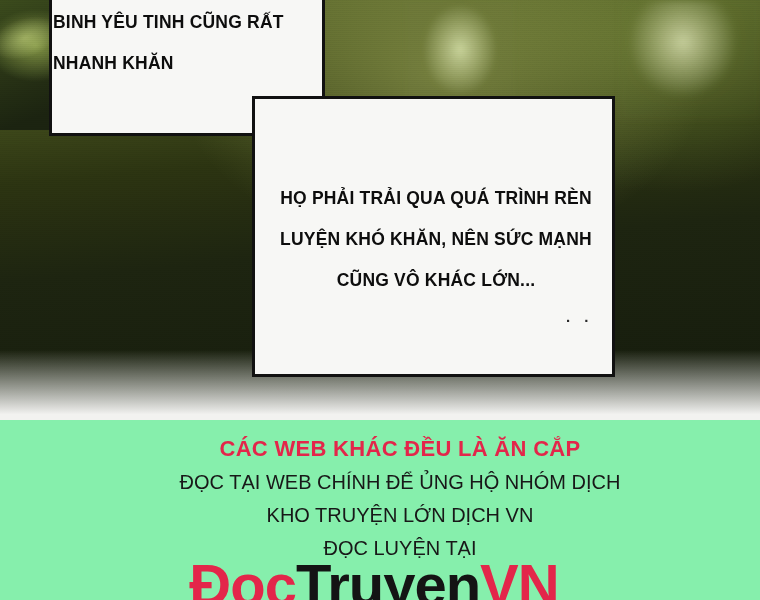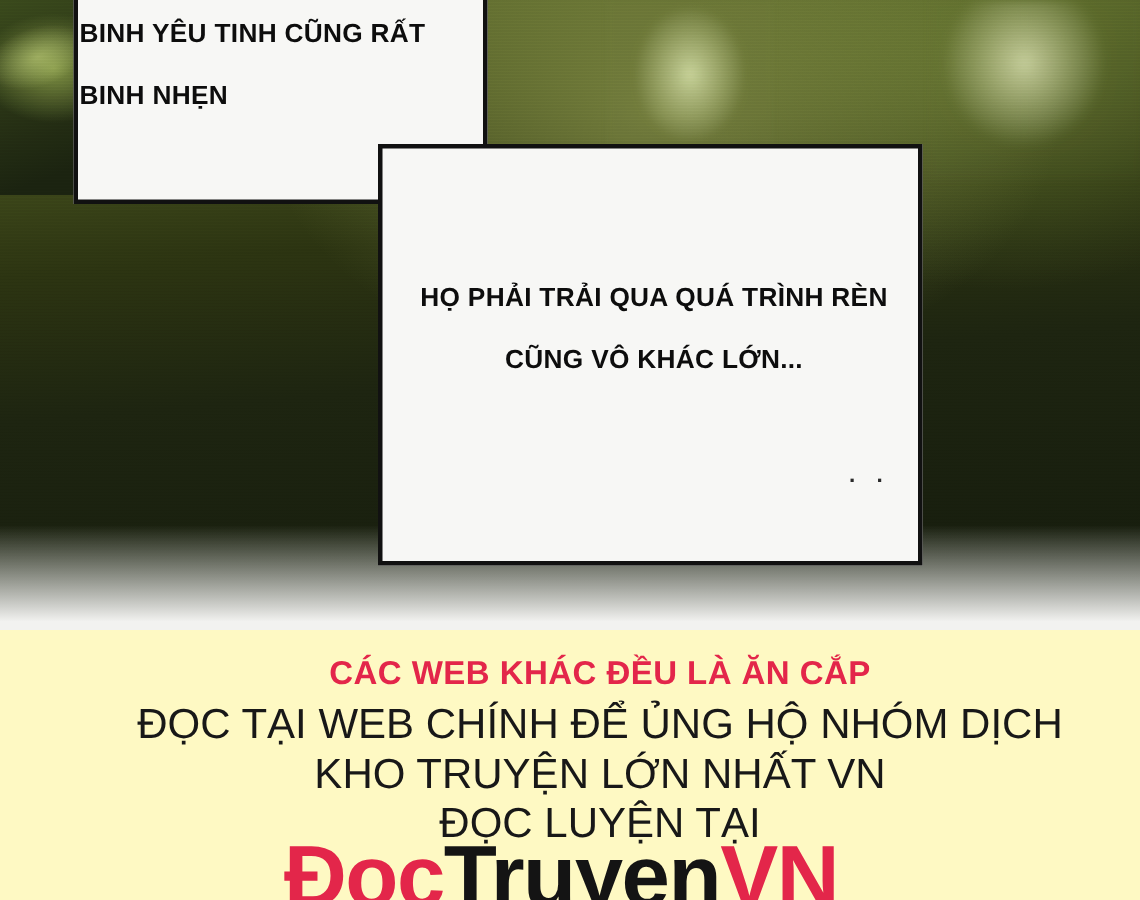--- a/index.html
+++ b/index.html
@@ -11,21 +11,21 @@
     width: 760px;
     height: 600px;
     overflow: hidden;
     font-family: "Liberation Sans", sans-serif;
   }
   .page {
     position: relative;
     width: 760px;
     height: 600px;
     overflow: hidden;
-    background: #fef9c3;
+    background: #86efac;
   }
 
   
   .art {
     position: absolute;
     left: 0;
     top: 0;
     width: 760px;
     height: 420px;
     overflow: hidden;
@@ -175,21 +175,21 @@
     white-space: nowrap;
     margin-left: 40px;
   }
   .credit-red {
     color: #e3264a;
     font-size: 22px;
     line-height: 34px;
     letter-spacing: .3px;
   }
   .credit-dark {
-    font-size: 28px;
+    font-size: 20px;
     line-height: 33px;
     color: #181818;
     font-weight: 400;
   }
   .brand {
     position: absolute;
     left: 0;
     right: 12px;
     top: 556px;
     text-align: center;
@@ -217,34 +217,35 @@
     <div class="art-left"></div>
     <div class="art-figure"></div>
     <div class="art-figure2"></div>
     <div class="art-grain"></div>
     <div class="art-fade-bottom"></div>
   </div>
 
   <div class="bubble bubble-1"></div>
   <div class="bubble-text b1-text">
     <span class="ln">BINH YÊU TINH CŨNG RẤT</span>
-    <span class="ln">BINH NHẸN</span>
+    <span class="ln">NHANH KHĂN</span>
   </div>
 
   <div class="bubble bubble-2"></div>
   <div class="bubble-text b2-text">
     <span class="ln">HỌ PHẢI TRẢI QUA QUÁ TRÌNH RÈN</span>
+    <span class="ln">LUYỆN KHÓ KHĂN, NÊN SỨC MẠNH</span>
     <span class="ln">CŨNG VÔ KHÁC LỚN...</span>
   </div>
   <div class="b2-dots">. .</div>
 
   <div class="credits">
     <span class="credit-line credit-red">CÁC WEB KHÁC ĐỀU LÀ ĂN CẮP</span>
     <span class="credit-line credit-dark">ĐỌC TẠI WEB CHÍNH ĐỂ ỦNG HỘ NHÓM DỊCH</span>
-    <span class="credit-line credit-dark">KHO TRUYỆN LỚN NHẤT VN</span>
+    <span class="credit-line credit-dark">KHO TRUYỆN LỚN DỊCH VN</span>
     <span class="credit-line credit-dark">ĐỌC LUYỆN TẠI</span>
   </div>
 
   <div class="brand">
     <span class="b-red">Đ</span><span class="b-red">ọ</span><span class="b-red">c</span><span class="b-dark">T</span><span class="b-dark">r</span><span class="b-dark">u</span><span class="b-dark">y</span><span class="b-dark">e</span><span class="b-dark">n</span><span class="b-red">V</span><span class="b-red">N</span>
   </div>
 
 </div>
 
 </body></html>

